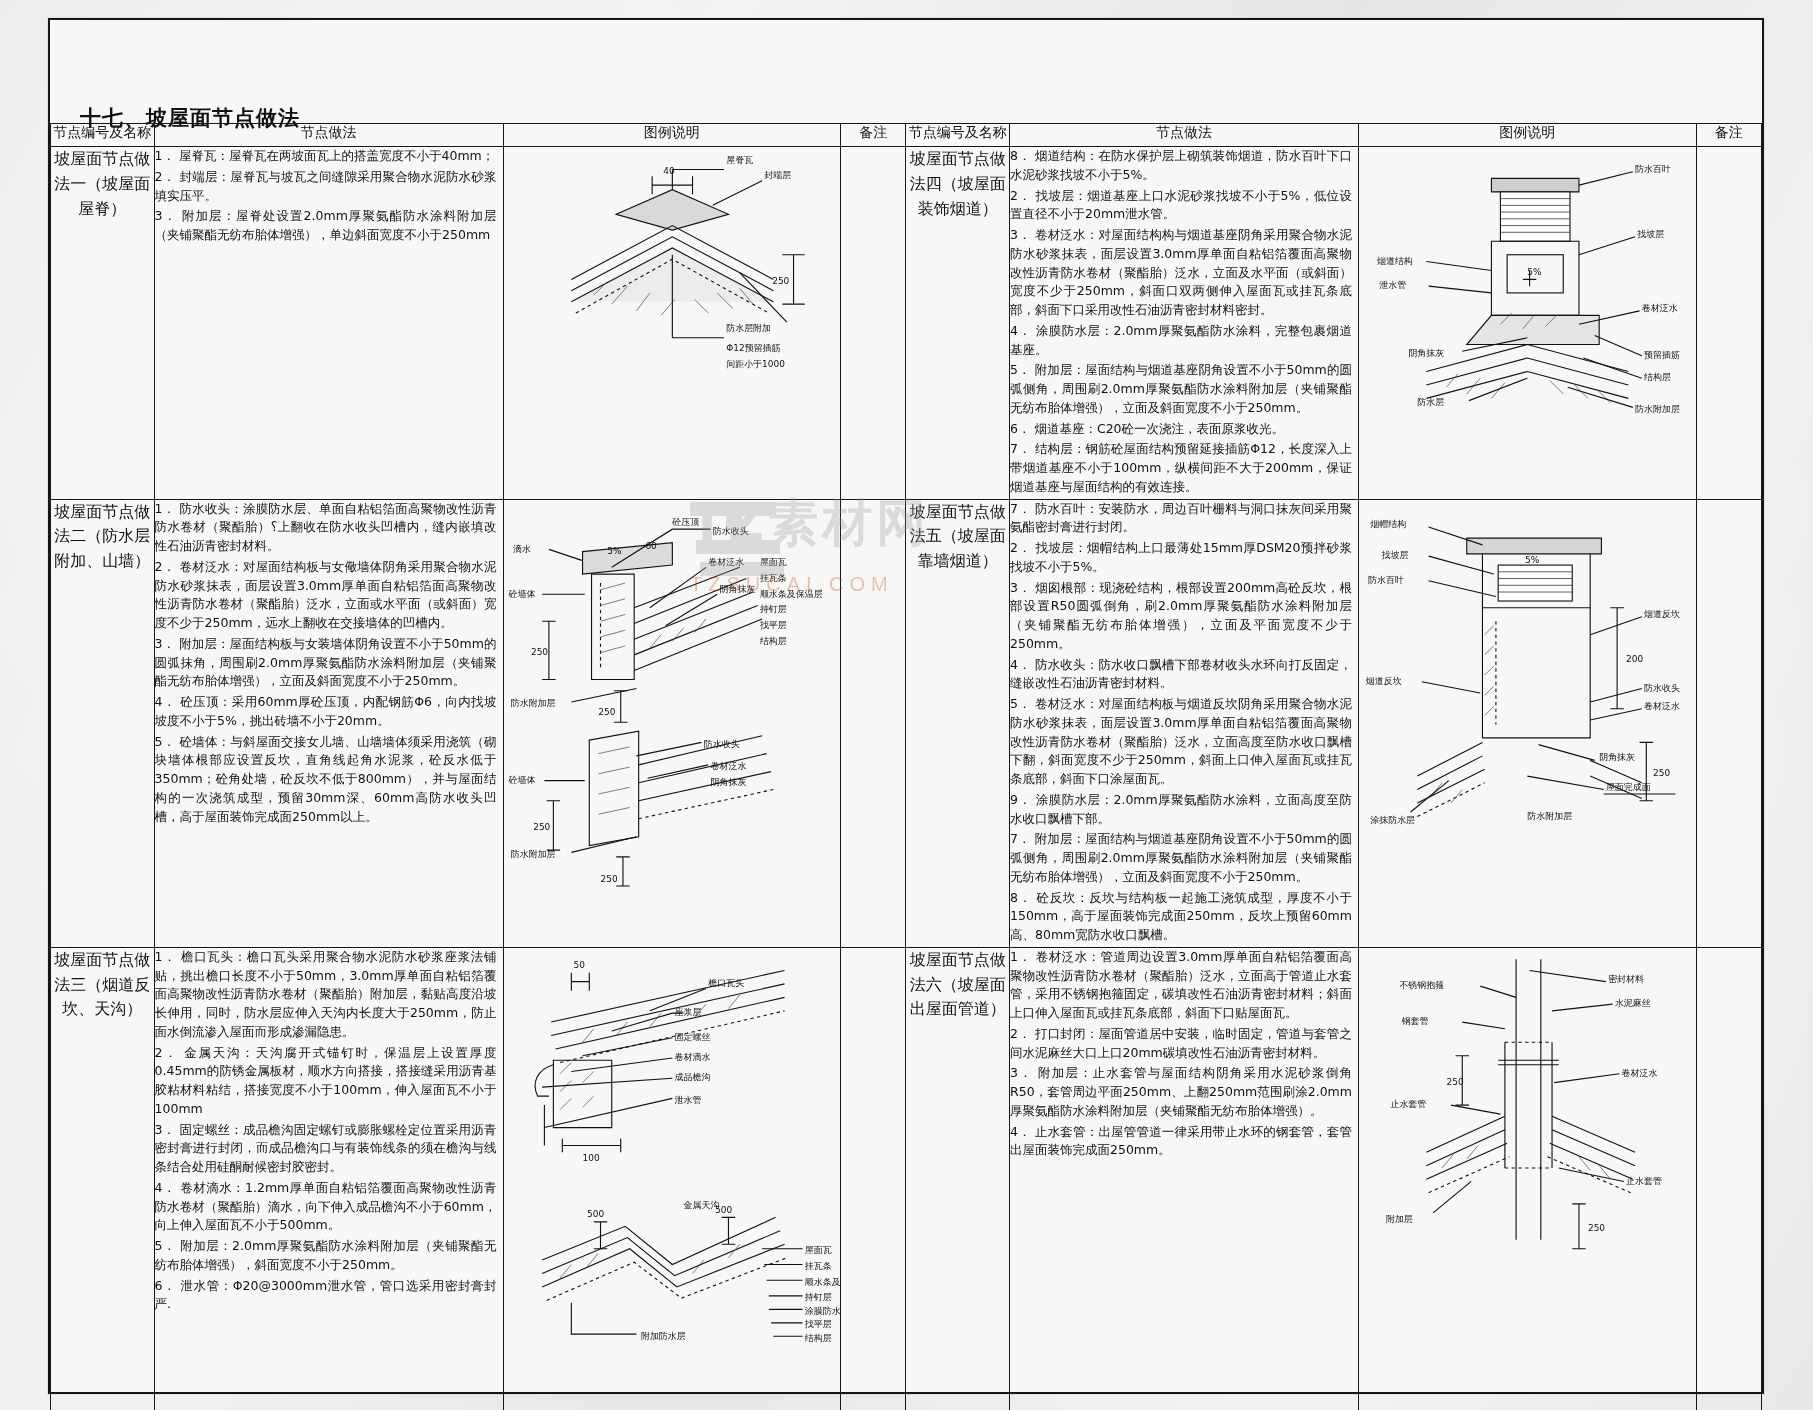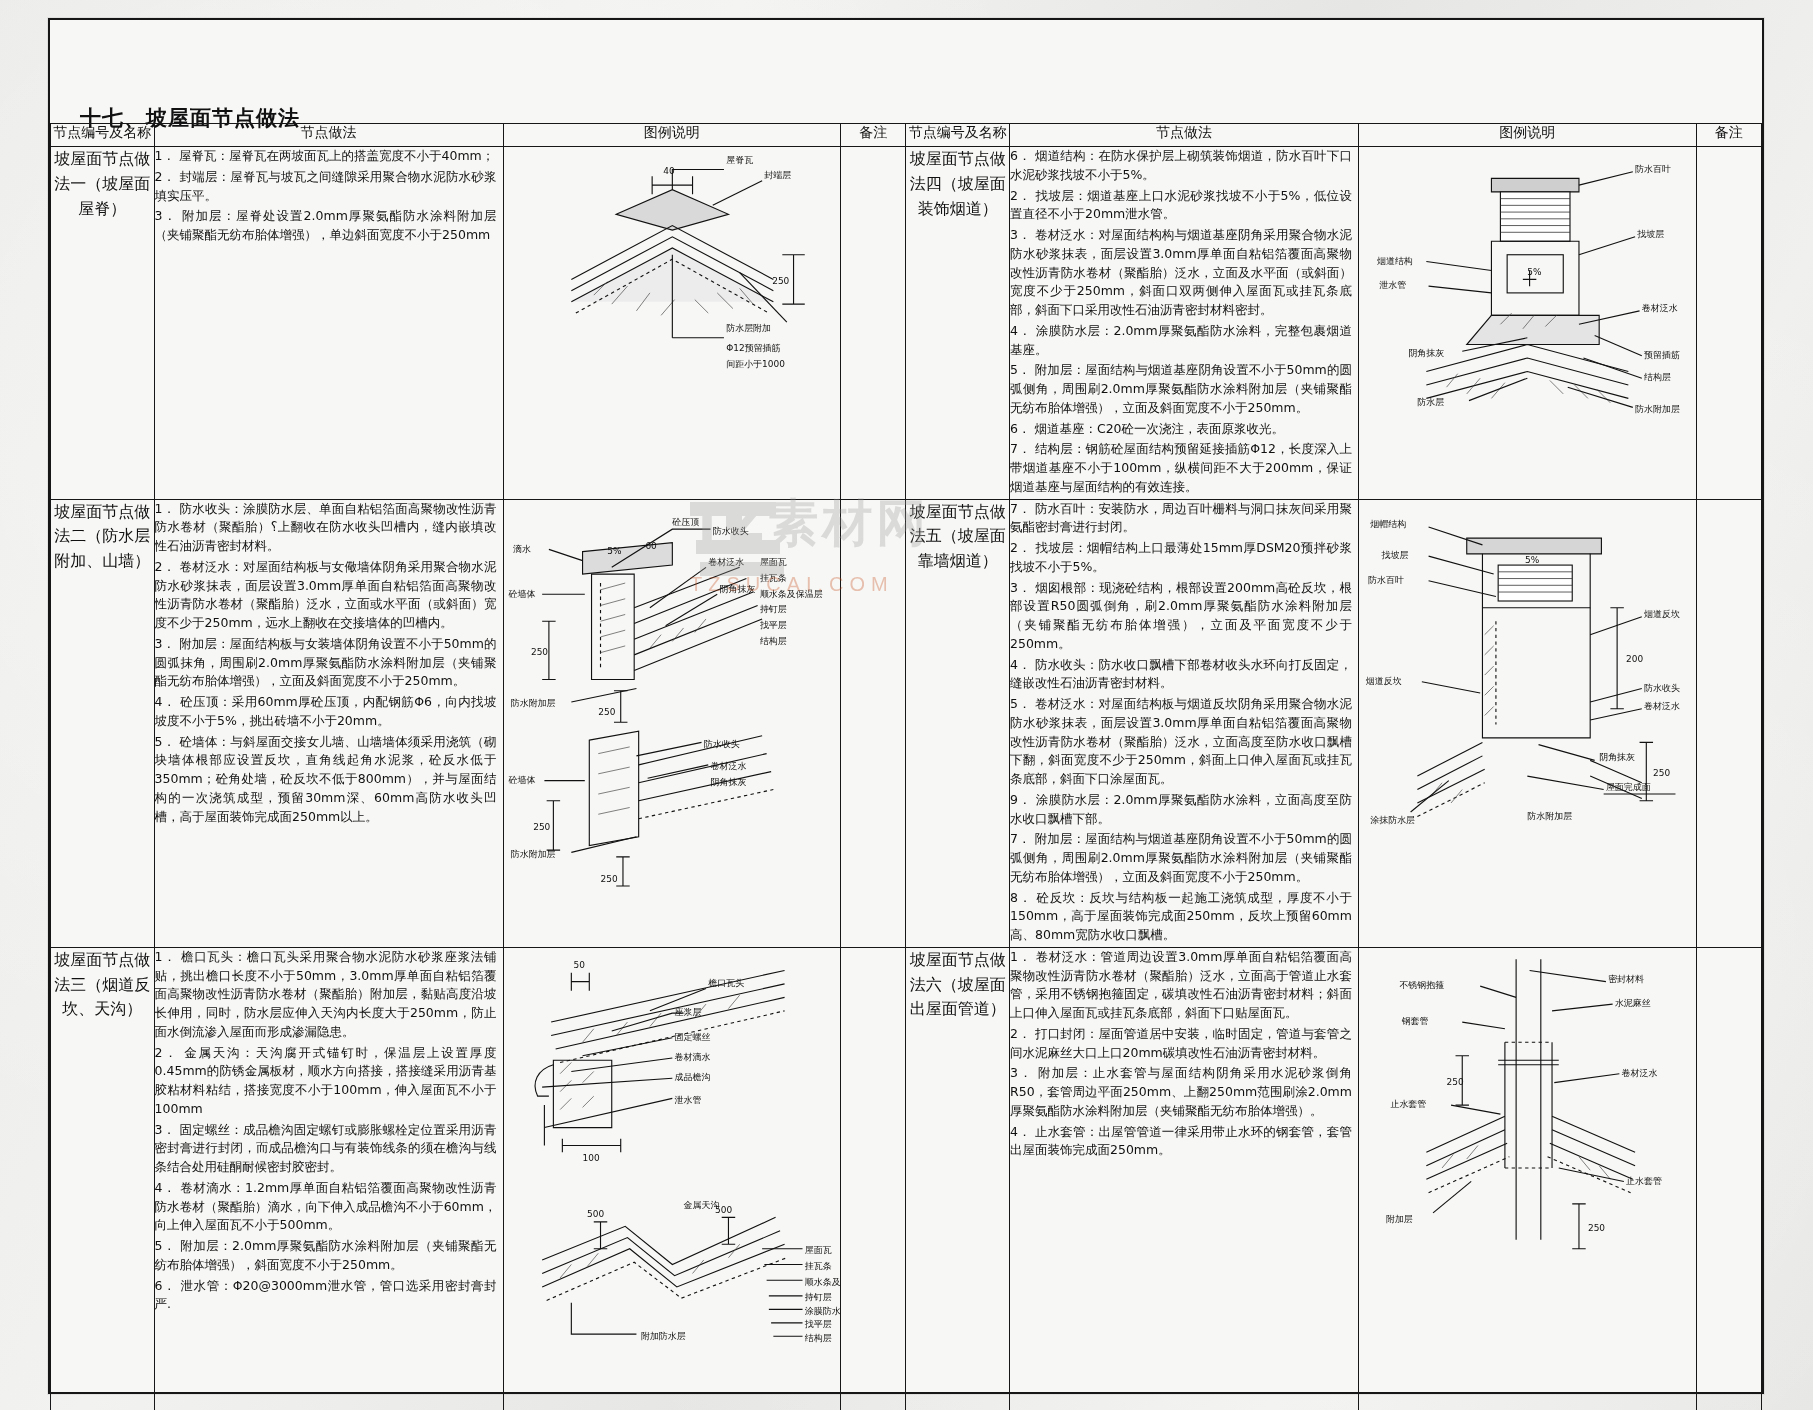--- a/index.html
+++ b/index.html
@@ -175,21 +175,21 @@
                   <text x="198" y="182">Φ12预留插筋</text>
                   <text x="198" y="196">间距小于1000</text>
                 </g>
               </svg>
             </div>
           </td>
           <td class="remcell"></td>
 
           <td class="idcell">坡屋面节点做法四（坡屋面装饰烟道）</td>
           <td class="desc">
-            <p>6． 烟道结构：在防水保护层上砌筑装饰烟道，防水百叶下口水泥砂浆找坡不小于5%。</p>
+            <p>8． 烟道结构：在防水保护层上砌筑装饰烟道，防水百叶下口水泥砂浆找坡不小于5%。</p>
             <p>2． 找坡层：烟道基座上口水泥砂浆找坡不小于5%，低位设置直径不小于20mm泄水管。</p>
             <p>3． 卷材泛水：对屋面结构构与烟道基座阴角采用聚合物水泥防水砂浆抹表，面层设置3.0mm厚单面自粘铝箔覆面高聚物改性沥青防水卷材（聚酯胎）泛水，立面及水平面（或斜面）宽度不少于250mm，斜面口双两侧伸入屋面瓦或挂瓦条底部，斜面下口采用改性石油沥青密封材料密封。</p>
             <p>4． 涂膜防水层：2.0mm厚聚氨酯防水涂料，完整包裹烟道基座。</p>
             <p>5． 附加层：屋面结构与烟道基座阴角设置不小于50mm的圆弧侧角，周围刷2.0mm厚聚氨酯防水涂料附加层（夹铺聚酯无纺布胎体增强），立面及斜面宽度不小于250mm。</p>
             <p>6． 烟道基座：C20砼一次浇注，表面原浆收光。</p>
             <p>7． 结构层：钢筋砼屋面结构预留延接插筋Φ12，长度深入上带烟道基座不小于100mm，纵横间距不大于200mm，保证烟道基座与屋面结构的有效连接。</p>
           </td>
           <td class="figcell">
             <div class="fig">
               <svg viewBox="0 0 300 300" preserveAspectRatio="xMidYMid meet">

